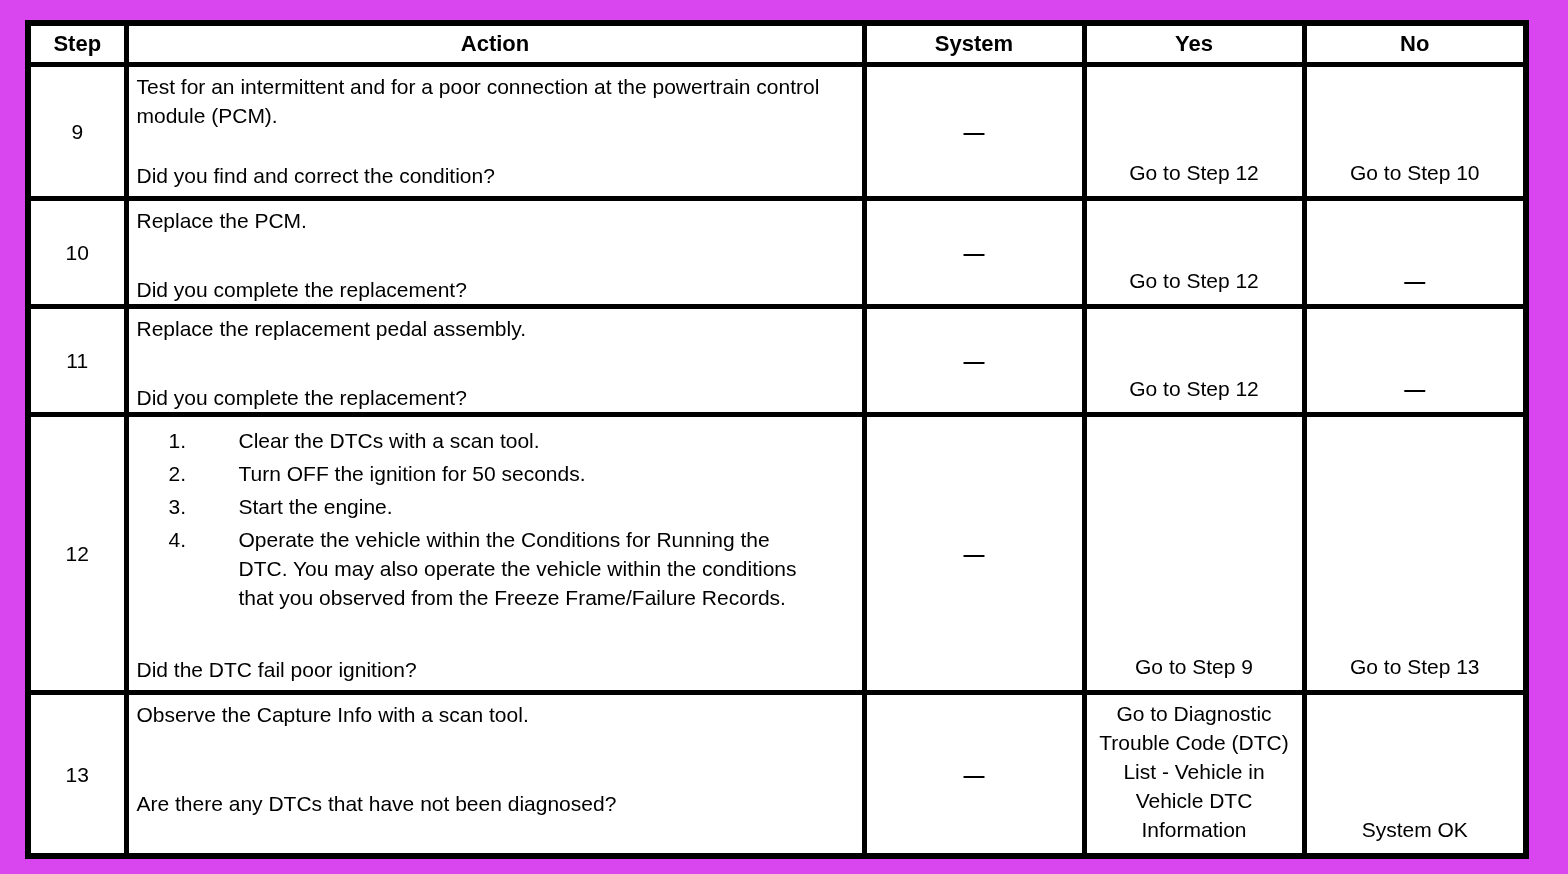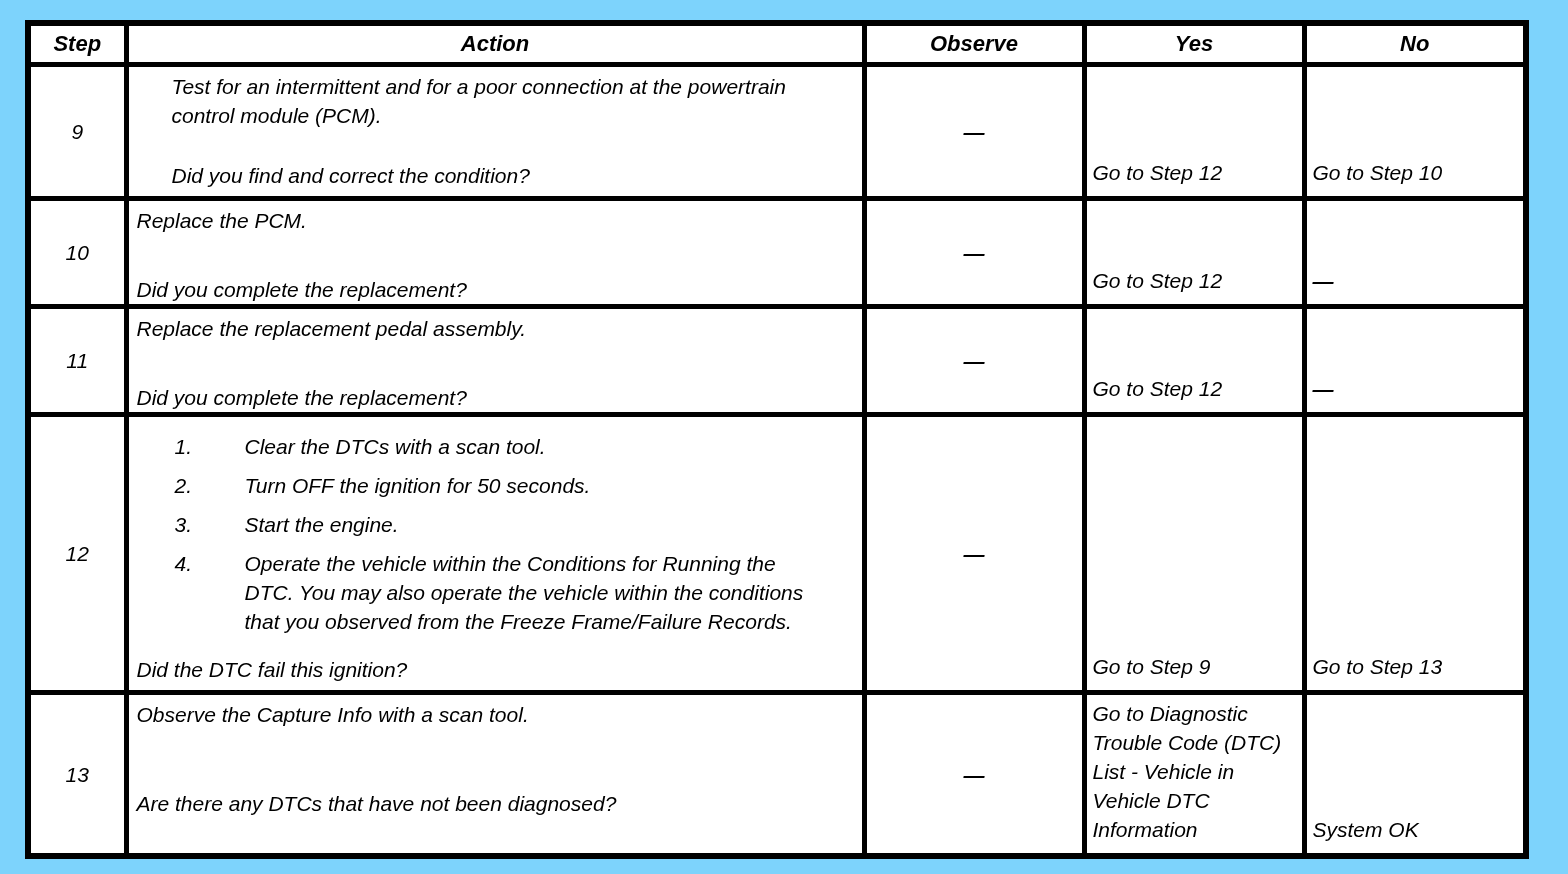--- a/index.html
+++ b/index.html
@@ -8,22 +8,21 @@
     background: #ffffff;
     width: 1568px;
     height: 874px;
     font-family: "Liberation Sans", sans-serif;
     color: #000000;
   }
   .page {
     position: relative;
     width: 1568px;
     height: 874px;
-    background: #7dd3fc;
-    font-style: italic;
+    background: #d946ef;
   }
   table.doc-table {
     position: absolute;
     left: 25px;
     top: 20px;
     border-collapse: collapse;
     table-layout: fixed;
     border: 6px solid #000;
   }
   .doc-table th, .doc-table td {
@@ -54,49 +53,50 @@
   }
   .cell-action {
     vertical-align: top;
     padding: 5px 10px 6px 8px;
   }
   .action-inner {
     display: flex;
     flex-direction: column;
     justify-content: space-between;
   }
-  tr.row-h136 .action-inner { height: 118px; margin-left: 35px; }
+  tr.row-h136 .action-inner { height: 118px; }
   tr.row-h109 .action-inner { height: 92px; gap: 40px; }
   tr.row-h282 .action-inner { height: 262px; }
   tr.row-h157 .action-inner { height: 118px; }
   .action-inner p { margin: 0; }
 
   .cell-values {
     text-align: center;
     vertical-align: middle;
     font-weight: bold;
   }
   .cell-goto {
+    text-align: center;
     vertical-align: bottom;
     padding: 4px 6px 9px 6px;
   }
   .dash { font-weight: bold; }
 
   ol.steps-list {
     list-style: none;
     margin: 0;
     padding: 0;
     counter-reset: step-item;
   }
   ol.steps-list li {
     position: relative;
     padding-left: 98px;
     padding-right: 28px;
     counter-increment: step-item;
-    margin: 10px;
+    margin: 4px;
   }
   ol.steps-list li::before {
     content: counter(step-item) ".";
     position: absolute;
     left: 28px;
   }
 </style>
 </head>
 <body>
 
@@ -106,21 +106,21 @@
       <col style="width:98px">
       <col style="width:738px">
       <col style="width:220px">
       <col style="width:220px">
       <col style="width:222px">
     </colgroup>
     <thead>
       <tr>
         <th>Step</th>
         <th>Action</th>
-        <th>Observe</th>
+        <th>System</th>
         <th>Yes</th>
         <th>No</th>
       </tr>
     </thead>
     <tbody>
 
       <tr class="row-h136">
         <td class="cell-step">9</td>
         <td class="cell-action">
           <div class="action-inner">
@@ -162,21 +162,21 @@
       <tr class="row-h282">
         <td class="cell-step">12</td>
         <td class="cell-action">
           <div class="action-inner">
             <ol class="steps-list">
               <li>Clear the DTCs with a scan tool.</li>
               <li>Turn OFF the ignition for 50 seconds.</li>
               <li>Start the engine.</li>
               <li>Operate the vehicle within the Conditions for Running the DTC. You may also operate the vehicle within the conditions that you observed from the Freeze Frame/Failure Records.</li>
             </ol>
-            <p>Did the DTC fail this ignition?</p>
+            <p>Did the DTC fail poor ignition?</p>
           </div>
         </td>
         <td class="cell-values"><span class="dash">—</span></td>
         <td class="cell-goto">Go to Step 9</td>
         <td class="cell-goto">Go to Step 13</td>
       </tr>
 
       <tr class="row-h157">
         <td class="cell-step">13</td>
         <td class="cell-action">

